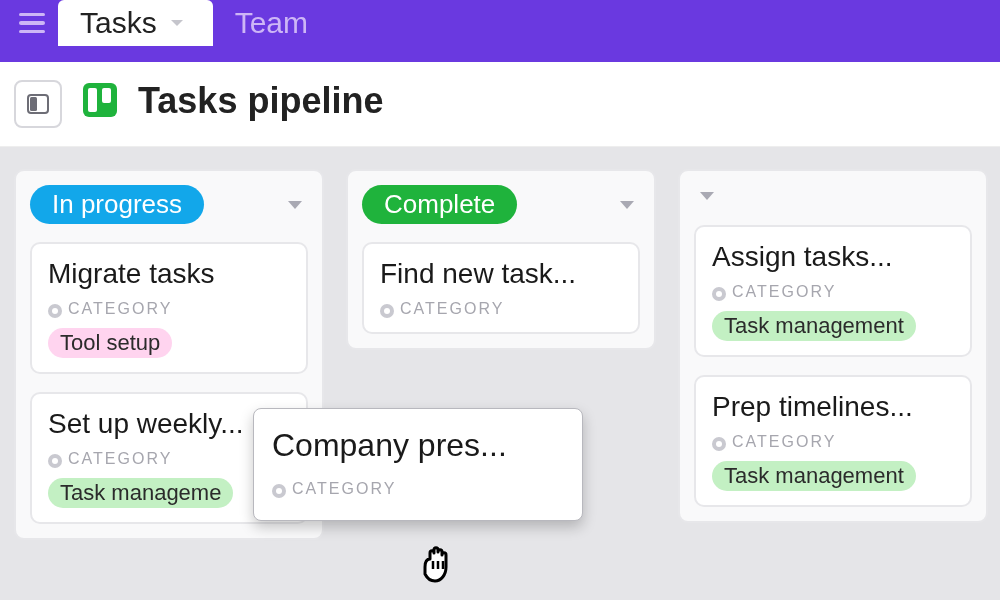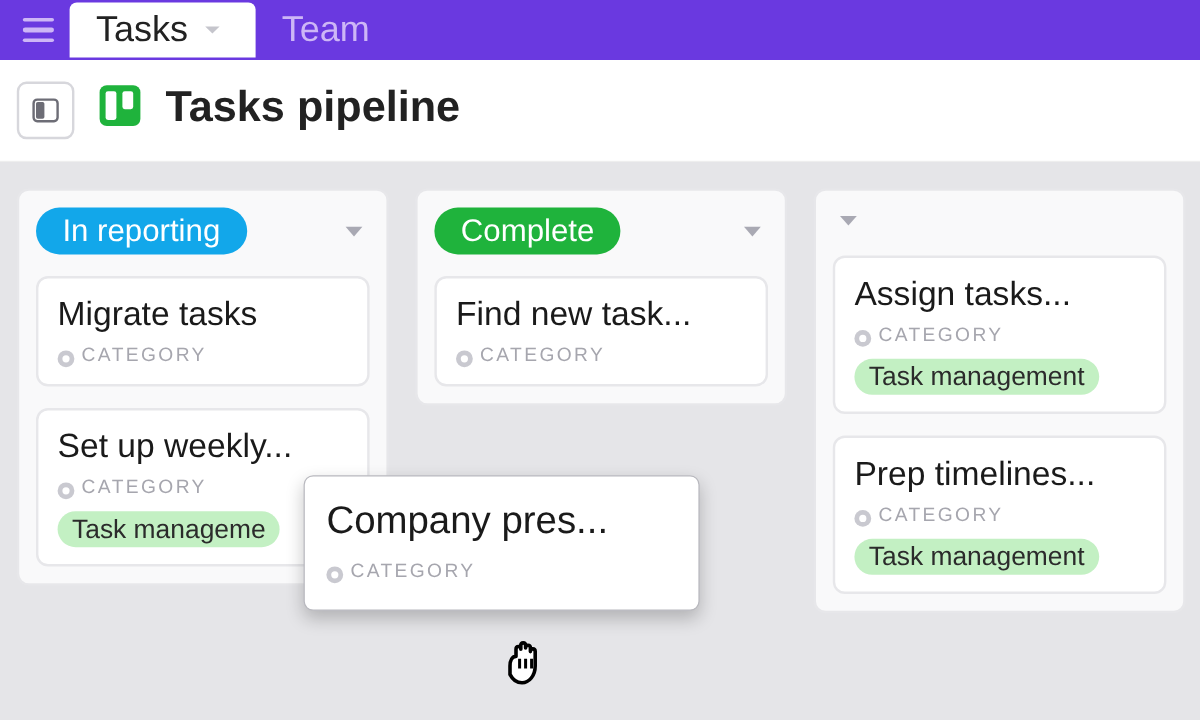--- a/index.html
+++ b/index.html
@@ -1,21 +1,21 @@
 <!DOCTYPE html>
 <html><head>
 <meta charset="utf-8">
 <style>
   * { box-sizing: border-box; margin: 0; padding: 0; }
   html, body { width: 1000px; height: 600px; overflow: hidden; font-family: -apple-system, BlinkMacSystemFont, "Segoe UI", Helvetica, Arial, sans-serif; background: #fff; }
   .topbar {
     background: #6a39e0;
-    height: 50px;
-    display: flex;
-    align-items: center;
+    height: 62px;
+    display: flex;
+    align-items: flex-start;
     padding-left: 6px;
     gap: 0;
   }
   .hamburger {
     width: 52px; height: 46px;
     display: flex; align-items: center; justify-content: center;
     cursor: pointer;
   }
   .hamburger-lines {
     display: flex; flex-direction: column; gap: 5px;
@@ -211,33 +211,34 @@
       <rect x="20" y="6" width="9" height="15" rx="2" fill="#fff"></rect>
     </svg>
   </div>
   <div class="page-title">Tasks pipeline</div>
 </div>
 
 <div class="board-bg">
 
   <div class="column">
     <div class="col-head">
-      <span class="status-pill" style="background: rgb(18, 167, 234);">In reporting</span>
+      <span class="status-pill" style="background: rgb(18, 167, 234);">In progress</span>
       <span class="col-chev">
         <svg width="18" height="14" viewBox="0 0 18 14">
             <path d="M2 3 L9 11 L16 3 Z" fill="#a9a9b3"></path>
           </svg>
       </span>
     </div>
     <div class="card">
       <div class="card-title">Migrate tasks</div>
       <div class="cat-label">
         <span class="cat-dot"></span>
         <span>CATEGORY</span>
       </div>
+      <span class="cat-tag" style="background: rgb(255, 212, 239);">Tool setup</span>
     </div>
     <div class="card">
       <div class="card-title">Set up weekly...</div>
       <div class="cat-label">
         <span class="cat-dot"></span>
         <span>CATEGORY</span>
       </div>
       <span class="cat-tag" style="background: rgb(195, 240, 195);">Task manageme</span>
     </div>
   </div>

